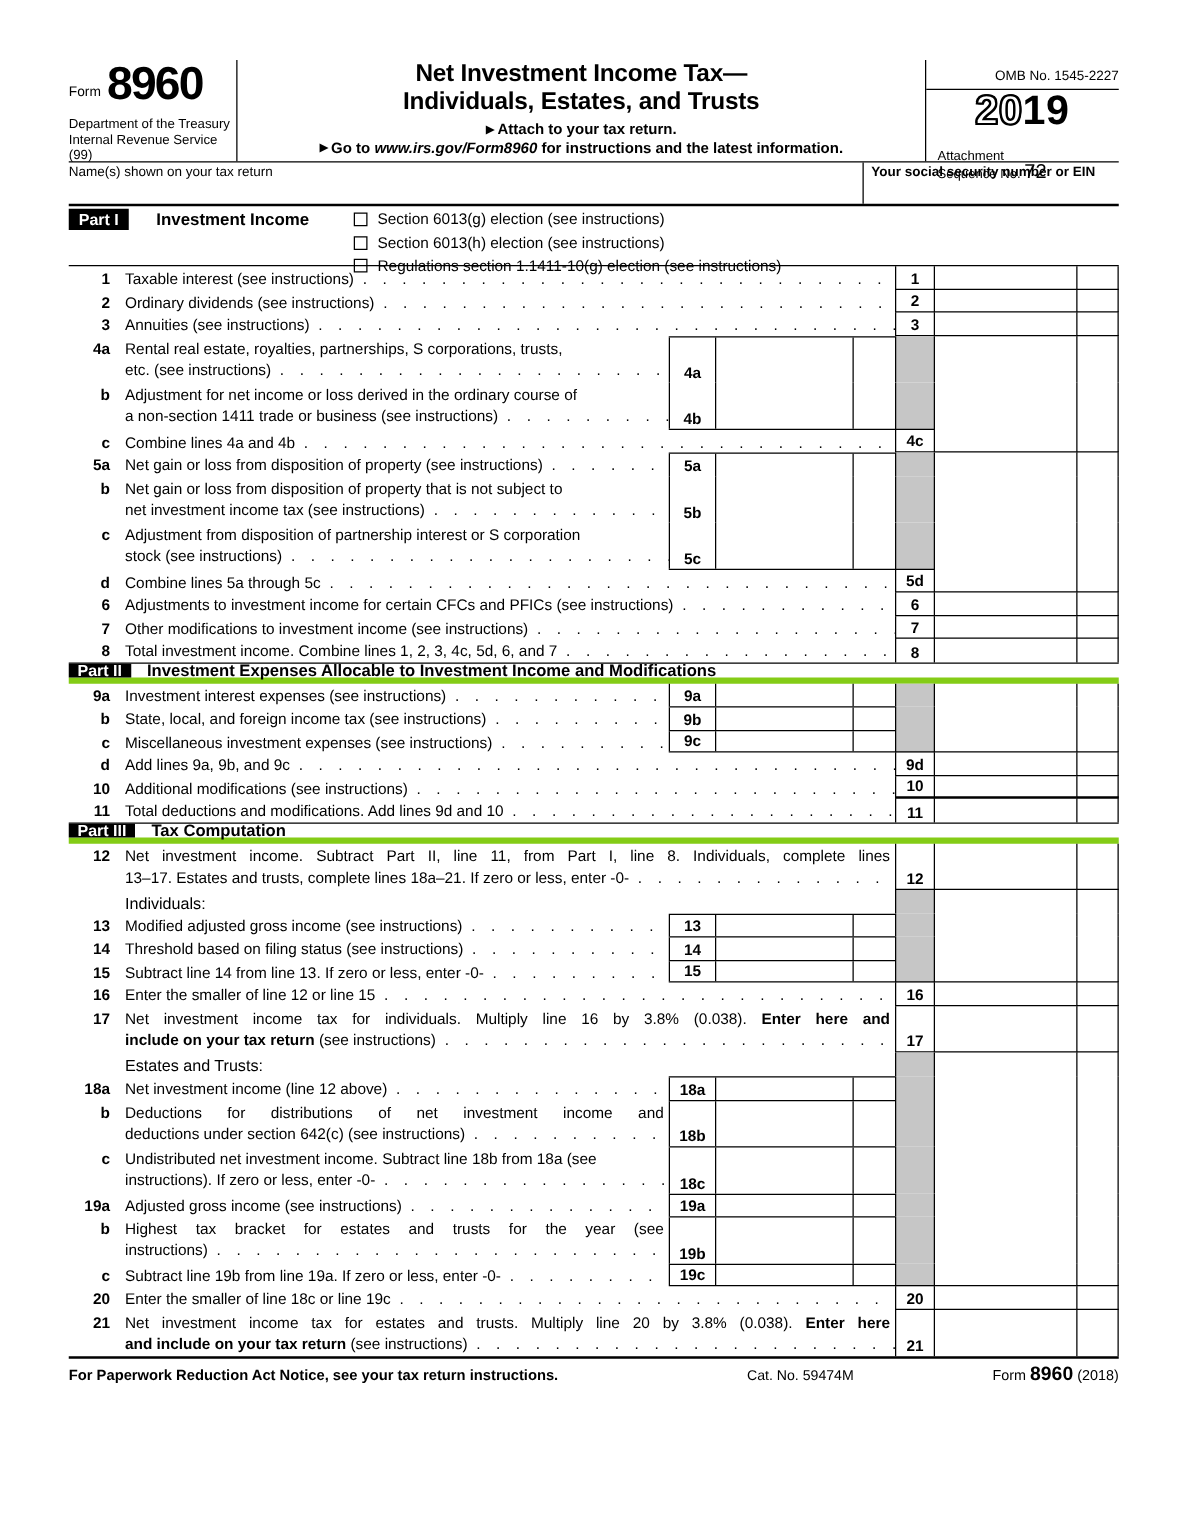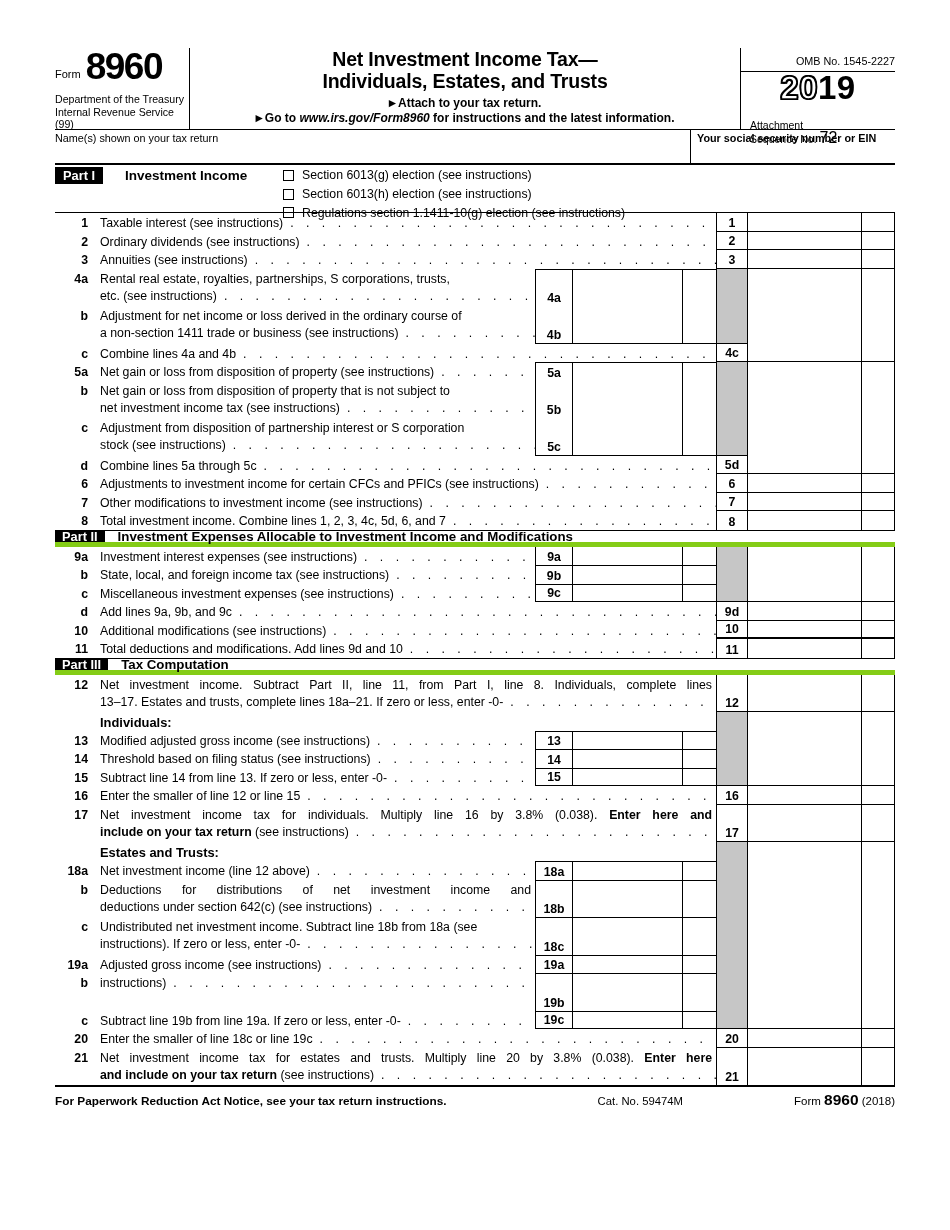--- a/index.html
+++ b/index.html
@@ -49,21 +49,21 @@
 
   
   .row{display:flex;font-size:12.3px;box-sizing:border-box;align-items:stretch}
   .rh1{height:18.5px}.rh2{height:37.5px}.rh2s{height:37px}.rhe{height:19px}
   .num{width:45px;box-sizing:border-box;padding:2px 12px 0 0;text-align:right;font-weight:bold;line-height:16px}
   .desc{flex:1;min-width:0;padding-top:2px;line-height:17px;box-sizing:border-box}
   .dline{display:flex}
   .t{white-space:nowrap}
   .dots{flex:1;overflow:hidden;white-space:nowrap;letter-spacing:4.5px;padding-left:7px}
   .just{text-align:justify;text-align-last:justify;padding-right:4px}
-  .subhdr{font-weight:bold;font-size:12.9px}
+  .subhdr{font-weight:normal;font-size:12.9px}
   .inner{display:flex;width:181px;box-sizing:border-box}
   .ibt{border-top:1px solid #000}.ibb{border-bottom:1px solid #000}
   .ilab{width:37px;border-left:1px solid #000;box-sizing:border-box;display:flex;align-items:flex-end;
         justify-content:center;font-weight:bold;padding-bottom:1px}
   .iamt{width:110px;border-left:1px solid #000;box-sizing:border-box}
   .icts{width:34px;border-left:1px solid #000;box-sizing:border-box}
   .olab{width:32px;border-left:1px solid #000;border-right:1px solid #000;box-sizing:border-box;
         display:flex;align-items:flex-end;justify-content:center;font-weight:bold;padding-bottom:1px}
   .oamt{width:113px;box-sizing:border-box}
   .octs{width:34px;border-left:1px solid #000;border-right:1px solid #000;box-sizing:border-box}
@@ -594,20 +594,21 @@
           <div class="iamt"></div>
           <div class="icts"></div>
         </div>
     <div class="olab sh"></div>
     <div class="oamt"></div>
     <div class="octs"></div>
   </div>
   <div class="row rh2">
     <div class="num">b</div>
     <div class="desc">
+      <div class="just">Highest tax bracket for estates and trusts for the year (see</div>
       <div class="dline">
             <span class="t">instructions)</span>
             <span class="dots">. . . . . . . . . . . . . . . . . . . . . . . . . . . . . . . . . . . . . . . . . . . . . . . . . . . . . . . . . . . . . . . . . . . . . . . . . . . . . . . . </span>
           </div>
     </div>
     <div class="inner ibt">
           <div class="ilab">19b</div>
           <div class="iamt"></div>
           <div class="icts"></div>
         </div>

